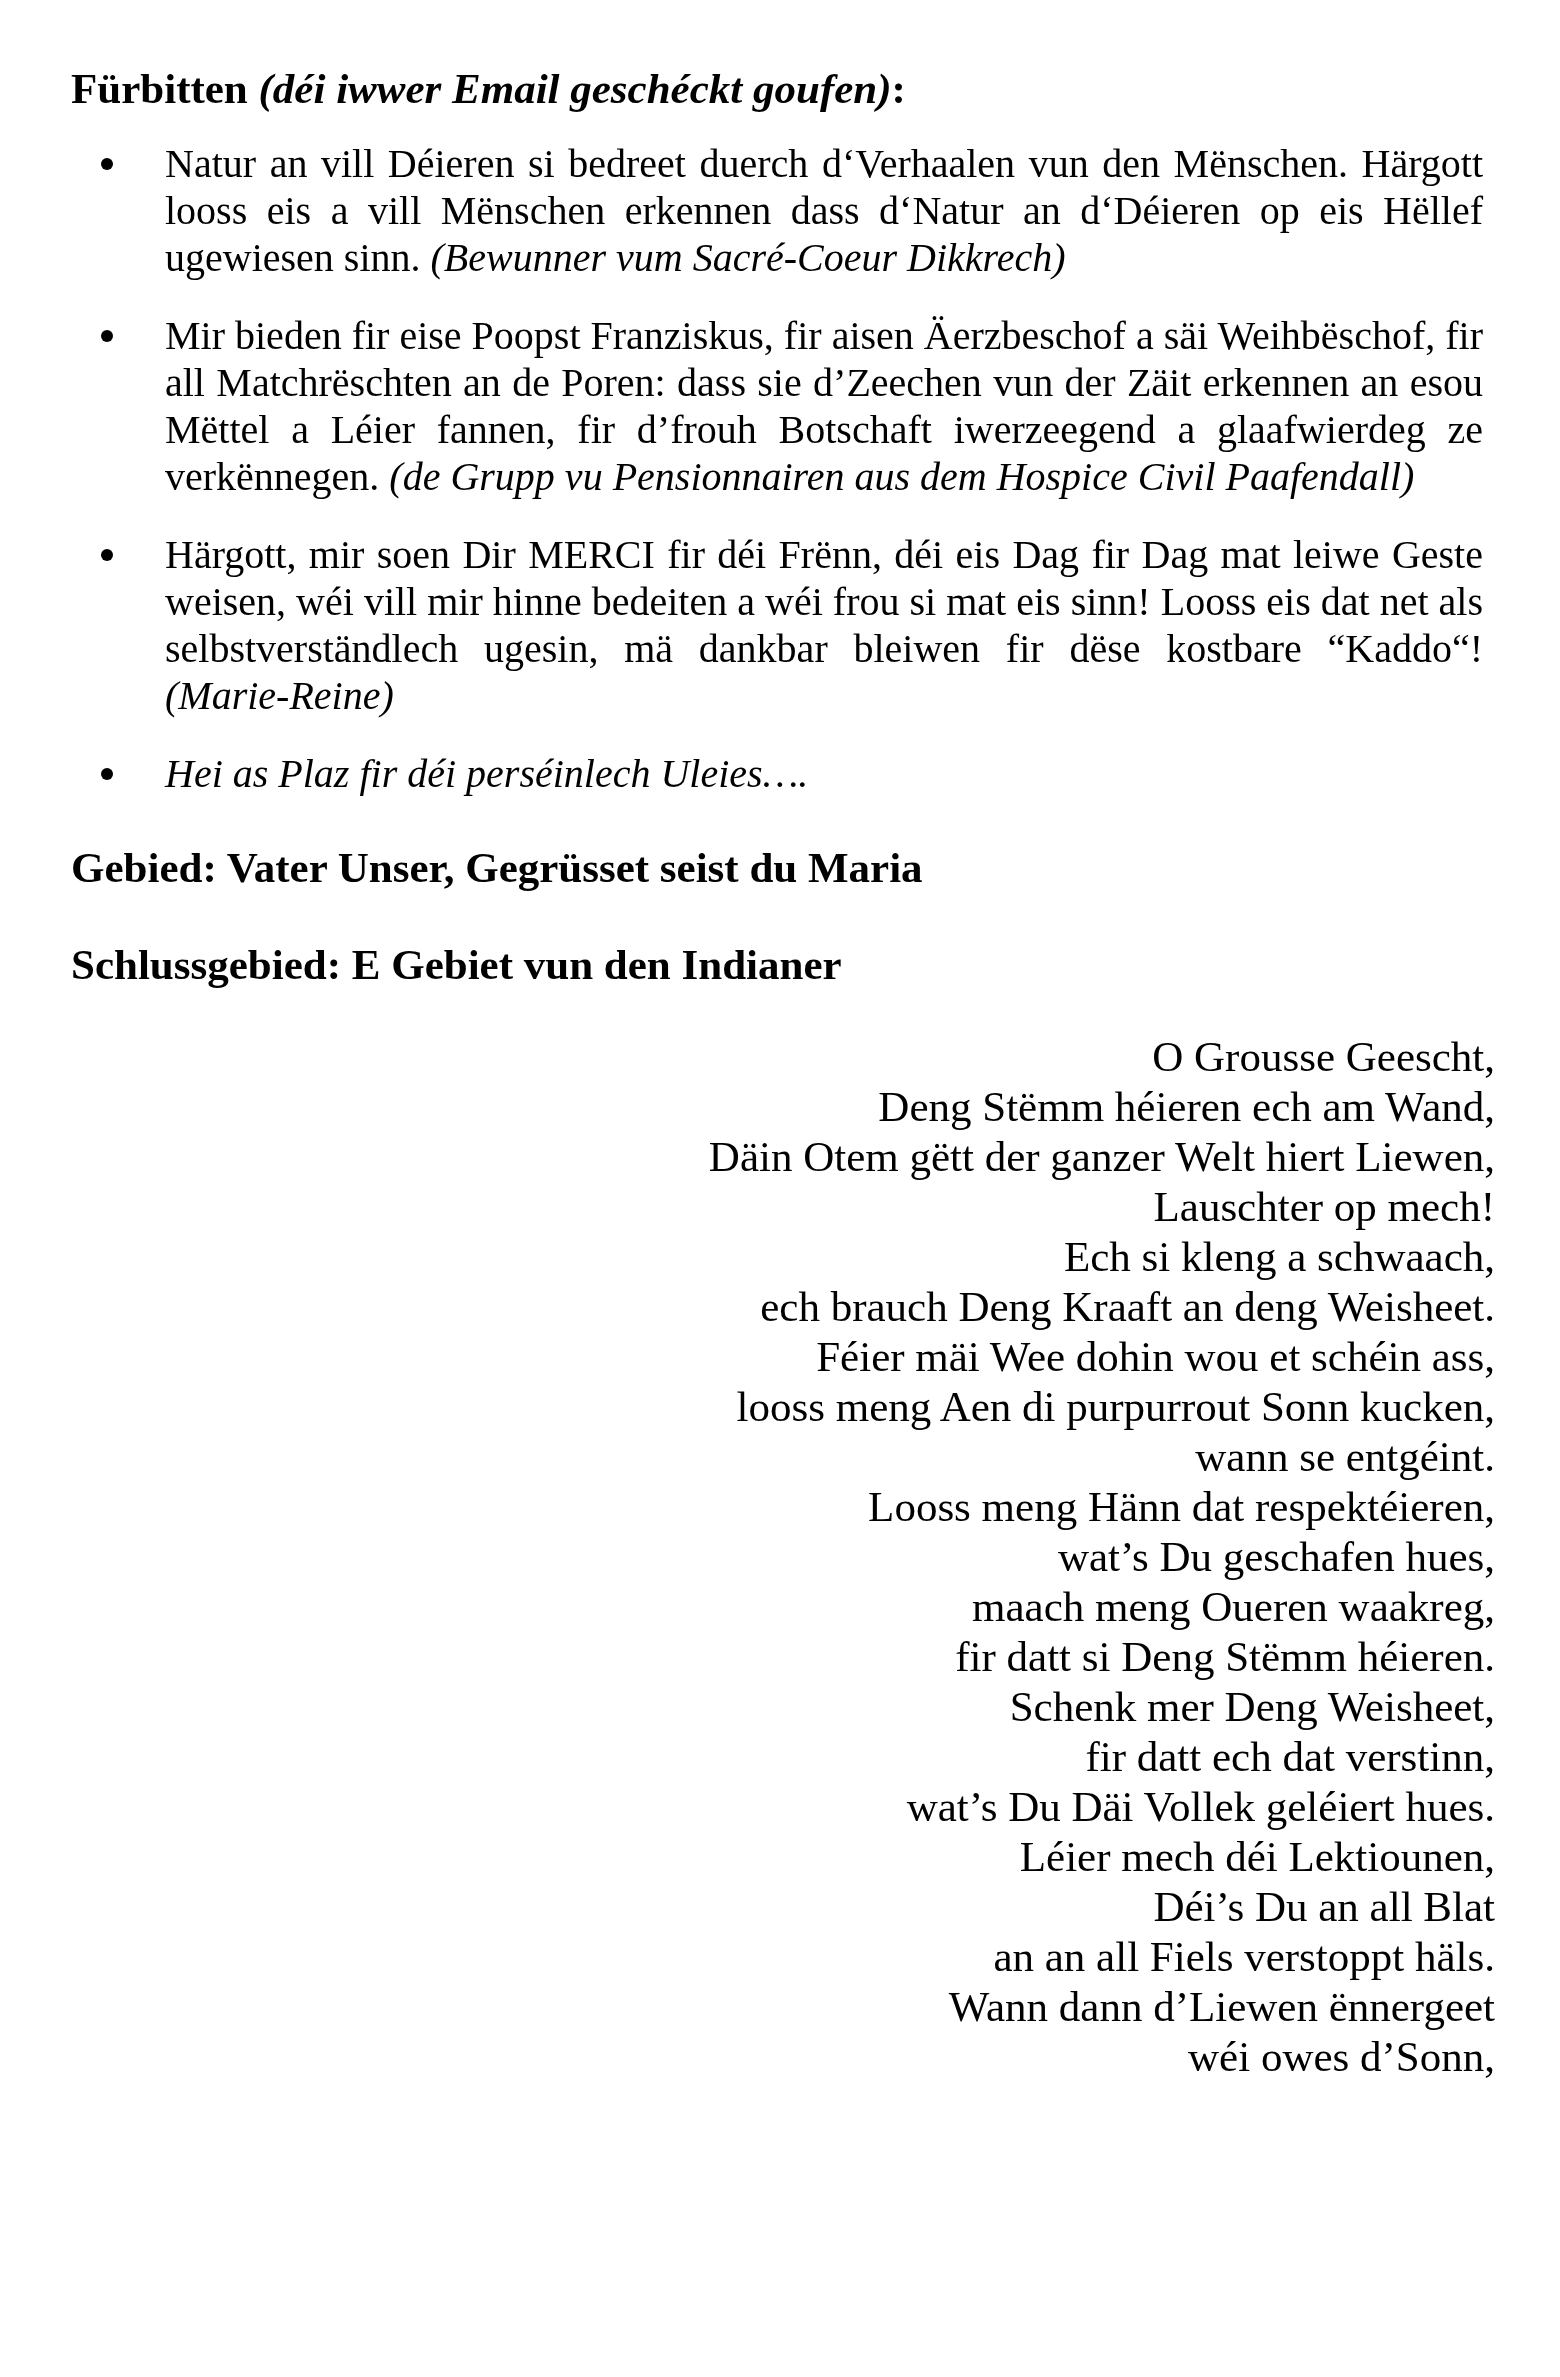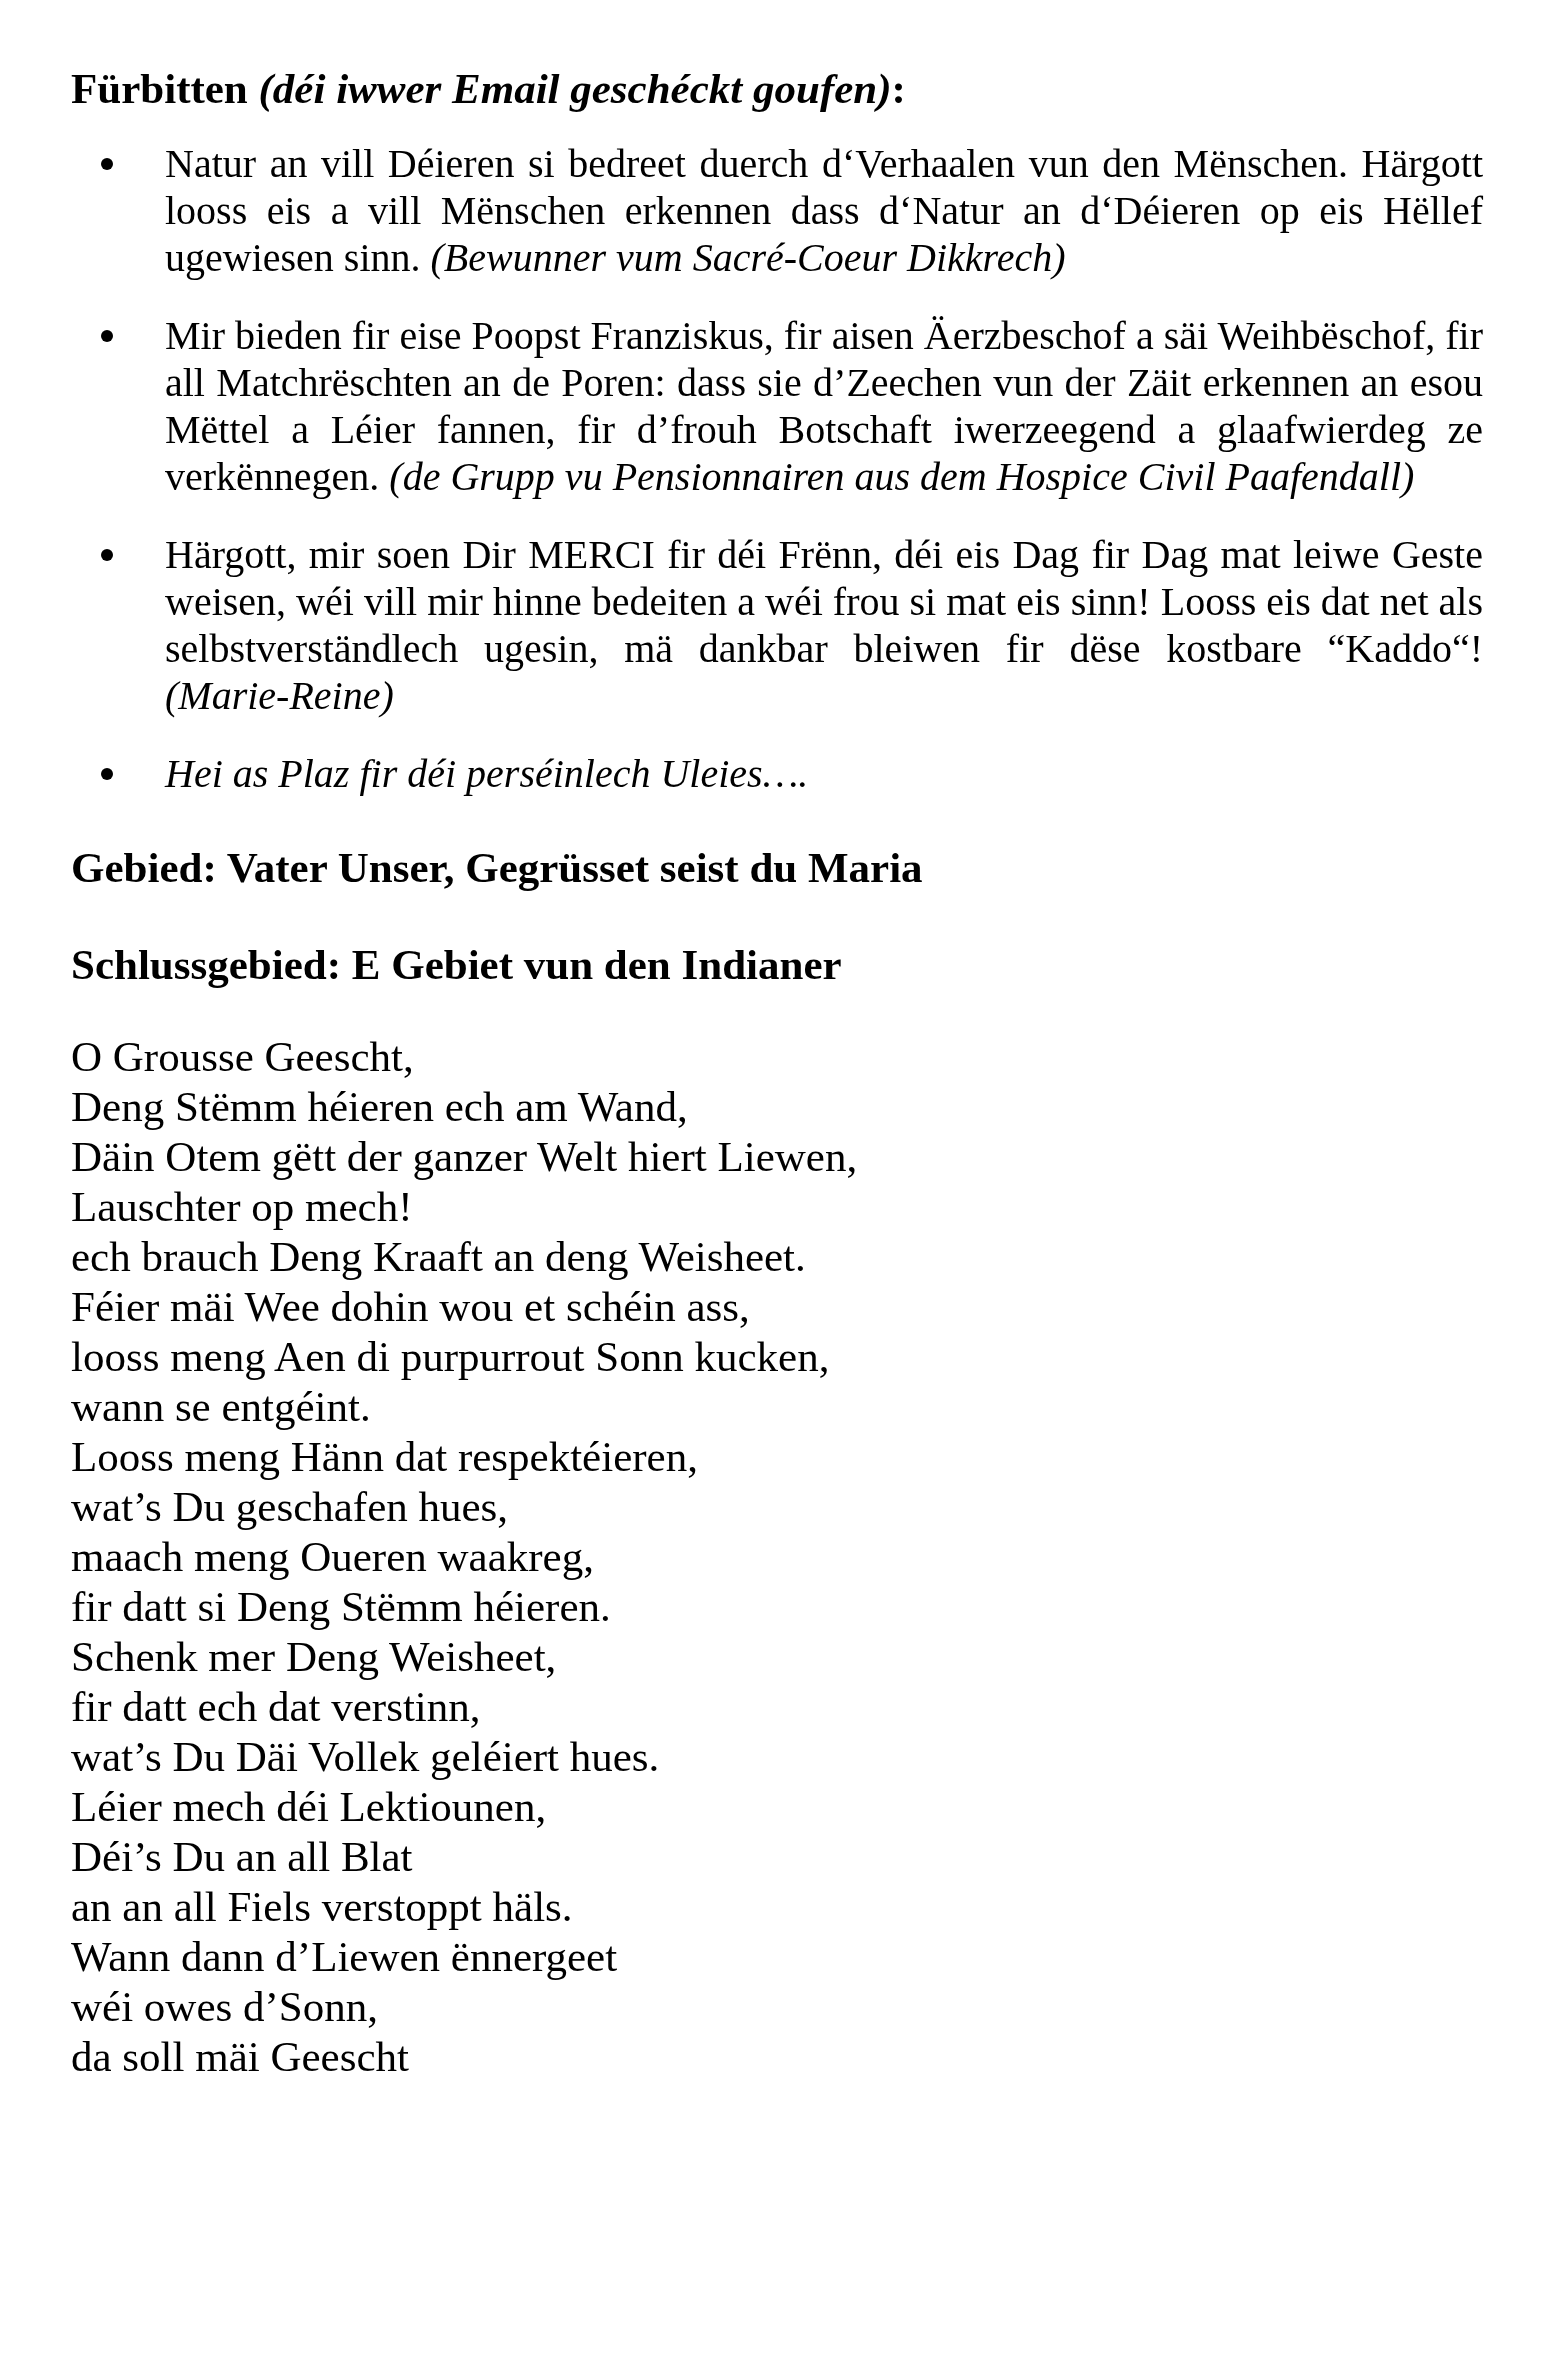--- a/index.html
+++ b/index.html
@@ -50,21 +50,21 @@
     text-align: justify;
   }
   .subheading {
     margin: 45px 0 0 0;
     font-size: 43px;
     line-height: 52px;
     font-weight: 700;
   }
   .poem {
     margin-top: 41px;
-    text-align: left;
+    text-align: right;
     font-size: 43px;
     line-height: 50px;
   }
   .poem-line { white-space: nowrap; }
 </style>
 </head>
 <body>
 
 <div class="page">
 
@@ -96,20 +96,21 @@
 
   <p class="subheading">Gebied: Vater Unser, Gegrüsset seist du Maria</p>
 
   <p class="subheading">Schlussgebied: E Gebiet vun den Indianer</p>
 
   <div class="poem">
     <div class="poem-line">O Grousse Geescht,</div>
     <div class="poem-line">Deng Stëmm héieren ech am Wand,</div>
     <div class="poem-line">Däin Otem gëtt der ganzer Welt hiert Liewen,</div>
     <div class="poem-line">Lauschter op mech!</div>
+    <div class="poem-line">Ech si kleng a schwaach,</div>
     <div class="poem-line">ech brauch Deng Kraaft an deng Weisheet.</div>
     <div class="poem-line">Féier mäi Wee dohin wou et schéin ass,</div>
     <div class="poem-line">looss meng Aen di purpurrout Sonn kucken,</div>
     <div class="poem-line">wann se entgéint.</div>
     <div class="poem-line">Looss meng Hänn dat respektéieren,</div>
     <div class="poem-line">wat’s Du geschafen hues,</div>
     <div class="poem-line">maach meng Oueren waakreg,</div>
     <div class="poem-line">fir datt si Deng Stëmm héieren.</div>
     <div class="poem-line">Schenk mer Deng Weisheet,</div>
     <div class="poem-line">fir datt ech dat verstinn,</div>

